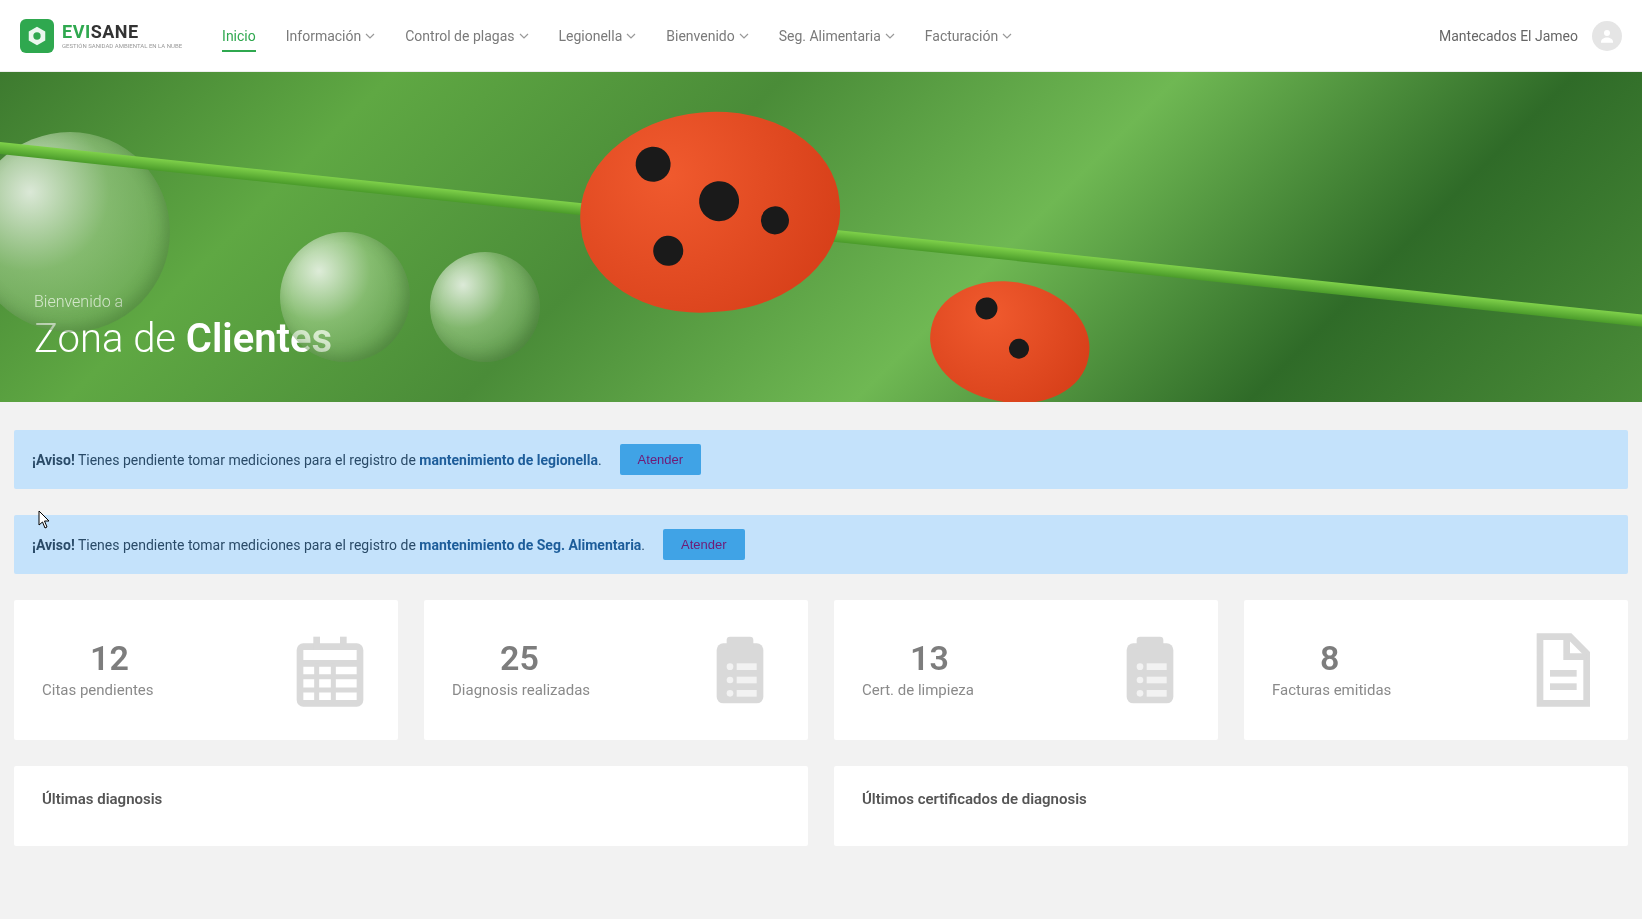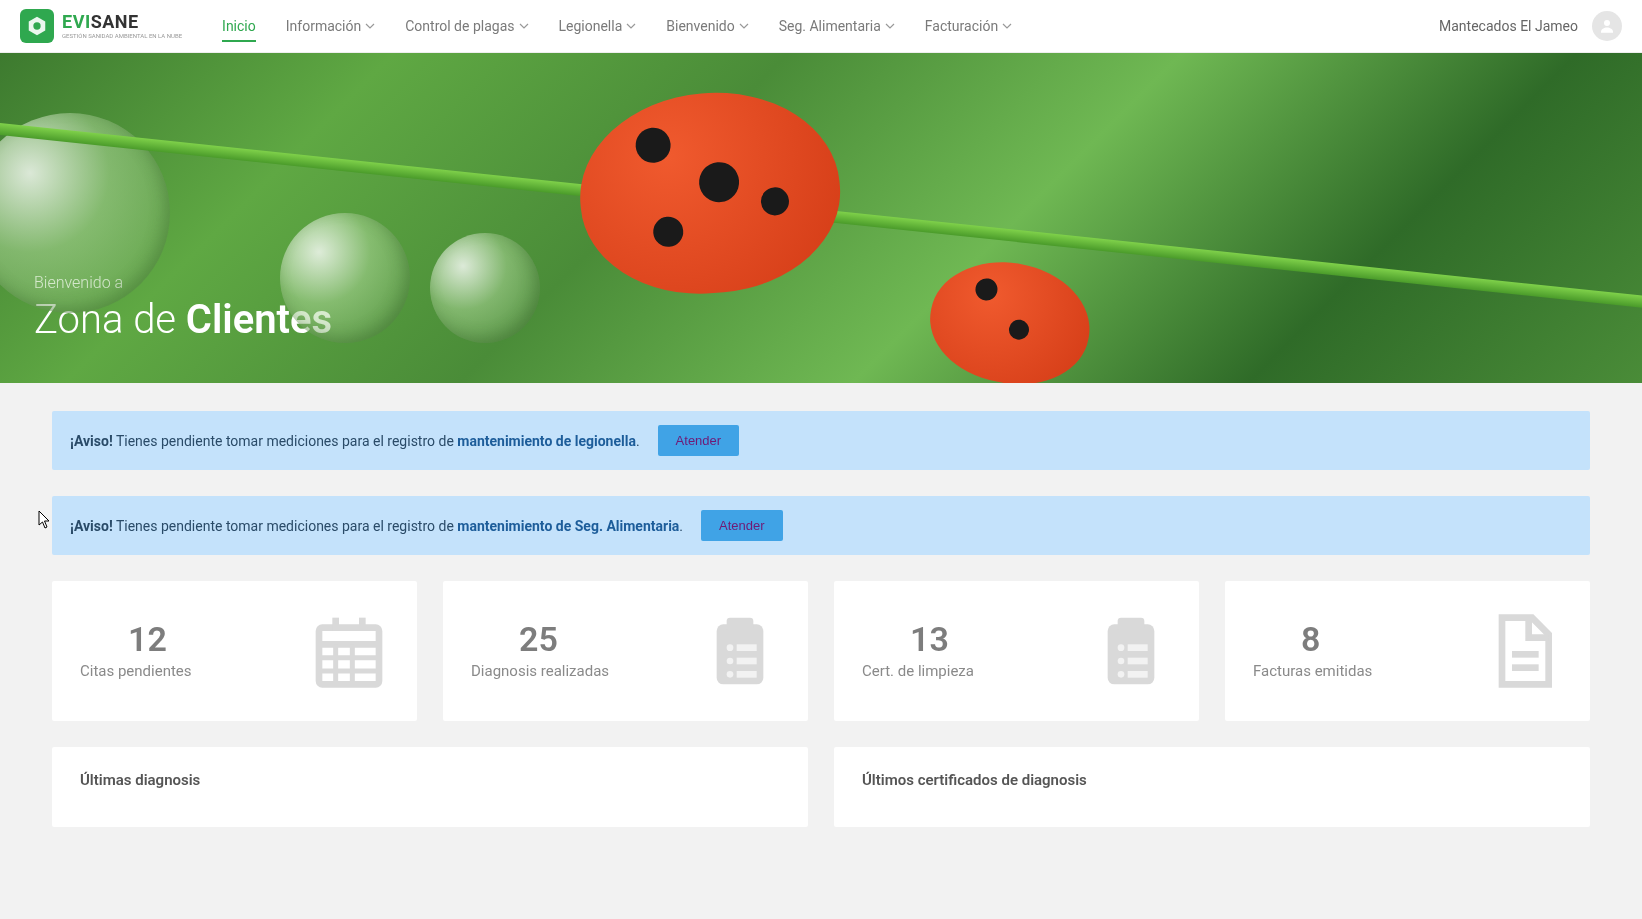--- a/index.html
+++ b/index.html
@@ -7,21 +7,21 @@
     font-family: -apple-system, BlinkMacSystemFont, "Segoe UI", Roboto, Arial, sans-serif;
     background: #f2f2f2;
     color: #333;
   }
 
   
   .header {
     display: flex;
     align-items: center;
     background: #fff;
-    height: 53px;
+    height: 72px;
     padding: 0 20px;
     border-bottom: 1px solid #eee;
   }
   .logo {
     display: flex;
     align-items: center;
     gap: 8px;
     margin-right: 40px;
   }
   .logo-icon {
@@ -136,21 +136,21 @@
   }
   .hero .d1 { width:200px;height:200px;top:60px;left:-30px;}
   .hero .d2 { width:130px;height:130px;top:160px;left:280px;}
   .hero .d3 { width:110px;height:110px;top:180px;left:430px;}
 
   .hero-text .welcome { font-size: 16px; font-weight: 300; margin-bottom: 4px;}
   .hero-text .title { font-size: 40px; font-weight: 300; }
   .hero-text .title strong { font-weight: 600; }
 
   
-  .content { padding: 28px 52px; }
+  .content { padding: 28px 14px; }
 
   .alert {
     background: #c4e2fb;
     border-radius: 2px;
     padding: 14px 18px;
     display: flex;
     align-items: center;
     gap: 18px;
     margin-bottom: 26px;
     font-size: 14px;

